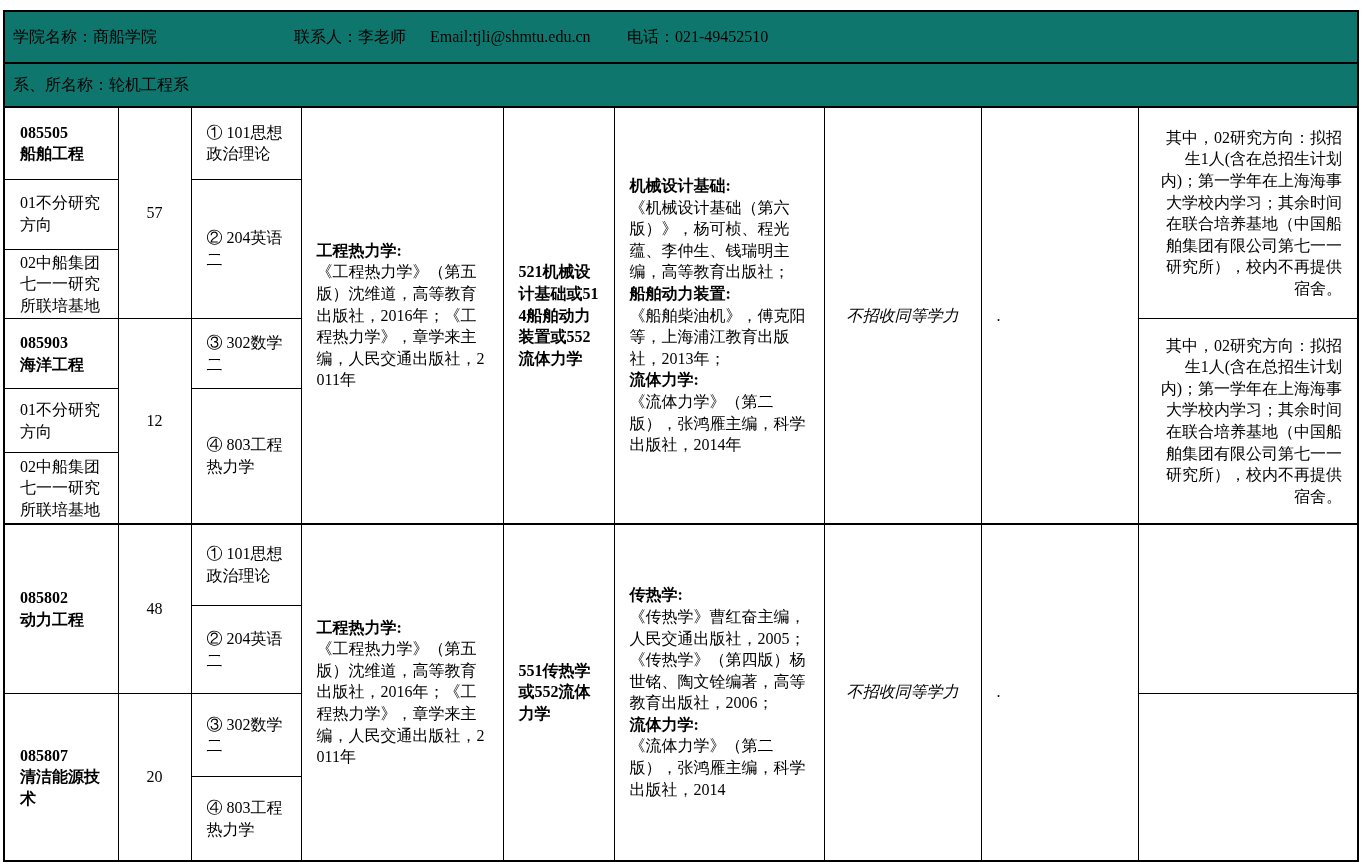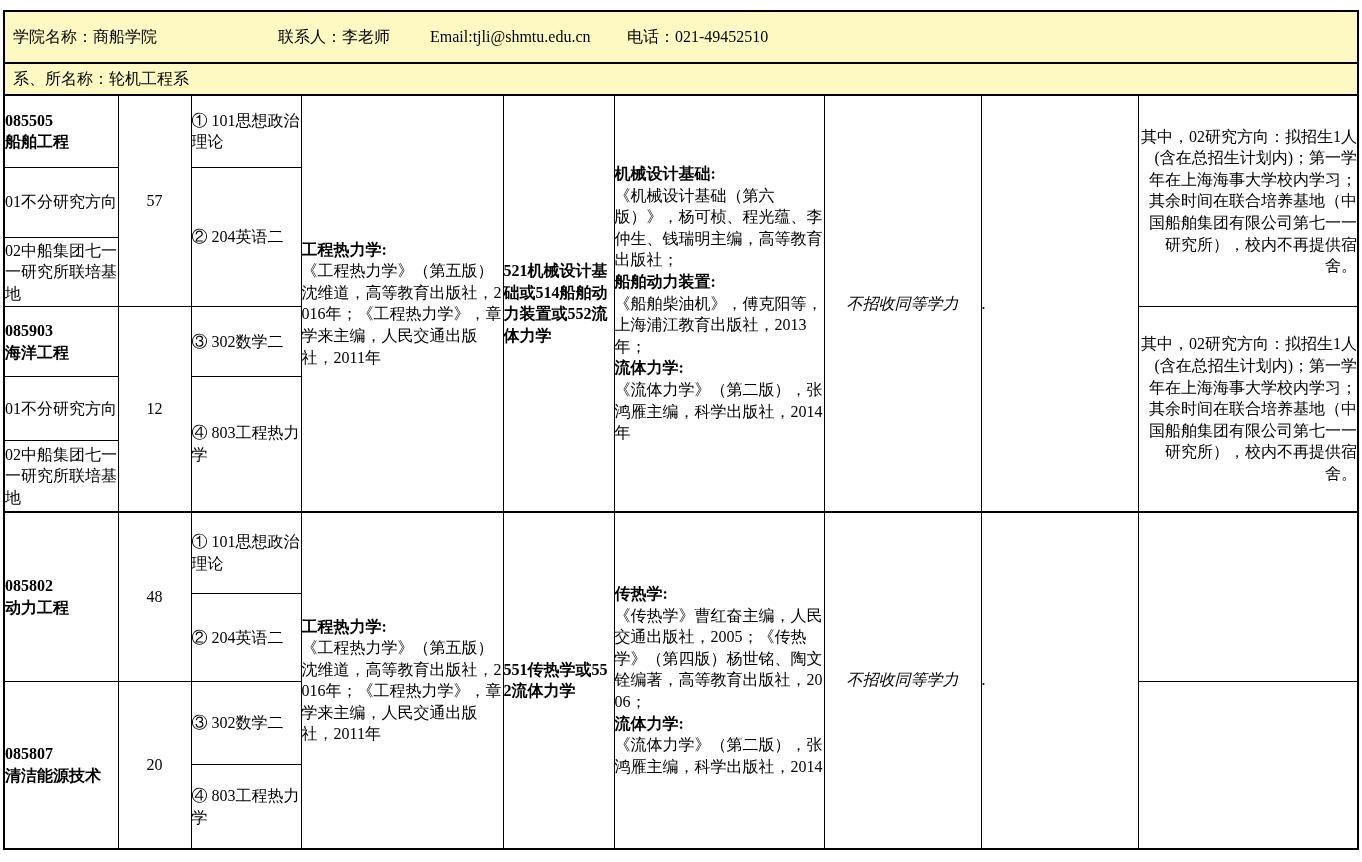--- a/index.html
+++ b/index.html
@@ -6,27 +6,27 @@
   body{
     width:1362px;height:862px;position:relative;
     font-family:"Liberation Serif","DejaVu Serif",serif;
     color:#000;
   }
   .sheet{position:absolute;left:3px;top:10px;}
   table{border-collapse:collapse;table-layout:fixed;width:1354px;border:2px solid #000;}
   td{
     border:1px solid #000;
     vertical-align:middle;
-    padding:2px 0;
+    padding:2px 15px;
     font-size:16px;
     line-height:1.35;
     word-break:break-all;
     overflow:hidden;
   }
-  td.hdr{background:#fef9c3;position:relative;padding:0;margin-left:16px;}
+  td.hdr{background:#0f766e;position:relative;padding:0;margin-left:16px;}
   tr.hdr2 td{border-top-width:2px;}
   tr.thick td{border-top-width:2px;}
   .hspan{position:absolute;top:50%;transform:translateY(-50%);white-space:nowrap;}
   .blk{display:block;font-weight:bold;}
   .rt{display:block;font-weight:bold;}
   td.num{text-align:center;padding:2px 8px;}
   td.center{text-align:center;font-style:italic;}
   td.subj{font-weight:bold;}
   td.refs div{margin:0;}
   td.remark{vertical-align:middle;text-align:right;}
@@ -45,27 +45,27 @@
         <col style="width:210px">
     <col style="width:157px">
         <col style="width:157px">
         <col style="width:220px">
   </colgroup>
   <tbody>
 
     <tr style="height:52px">
       <td class="hdr" colspan="9">
         <span class="hspan" style="left:8px">学院名称：商船学院</span>
-        <span class="hspan" style="left:273px">联系人：李老师</span>
+        <span class="hspan" style="left:289px">联系人：李老师</span>
         <span class="hspan" style="left:425px">Email:tjli@shmtu.edu.cn</span>
         <span class="hspan" style="left:622px">电话：021-49452510</span>
       </td>
     </tr>
 
-    <tr class="hdr2" style="height:32px">
+    <tr class="hdr2" style="height:44px">
       <td class="hdr" colspan="9">
         <span class="hspan" style="left:8px">系、所名称：轮机工程系</span>
       </td>
     </tr>
 
     <tr class="thick" style="height:72px">
       <td>
         <b class="blk">085505</b>
         <b class="blk">船舶工程</b>
       </td>

